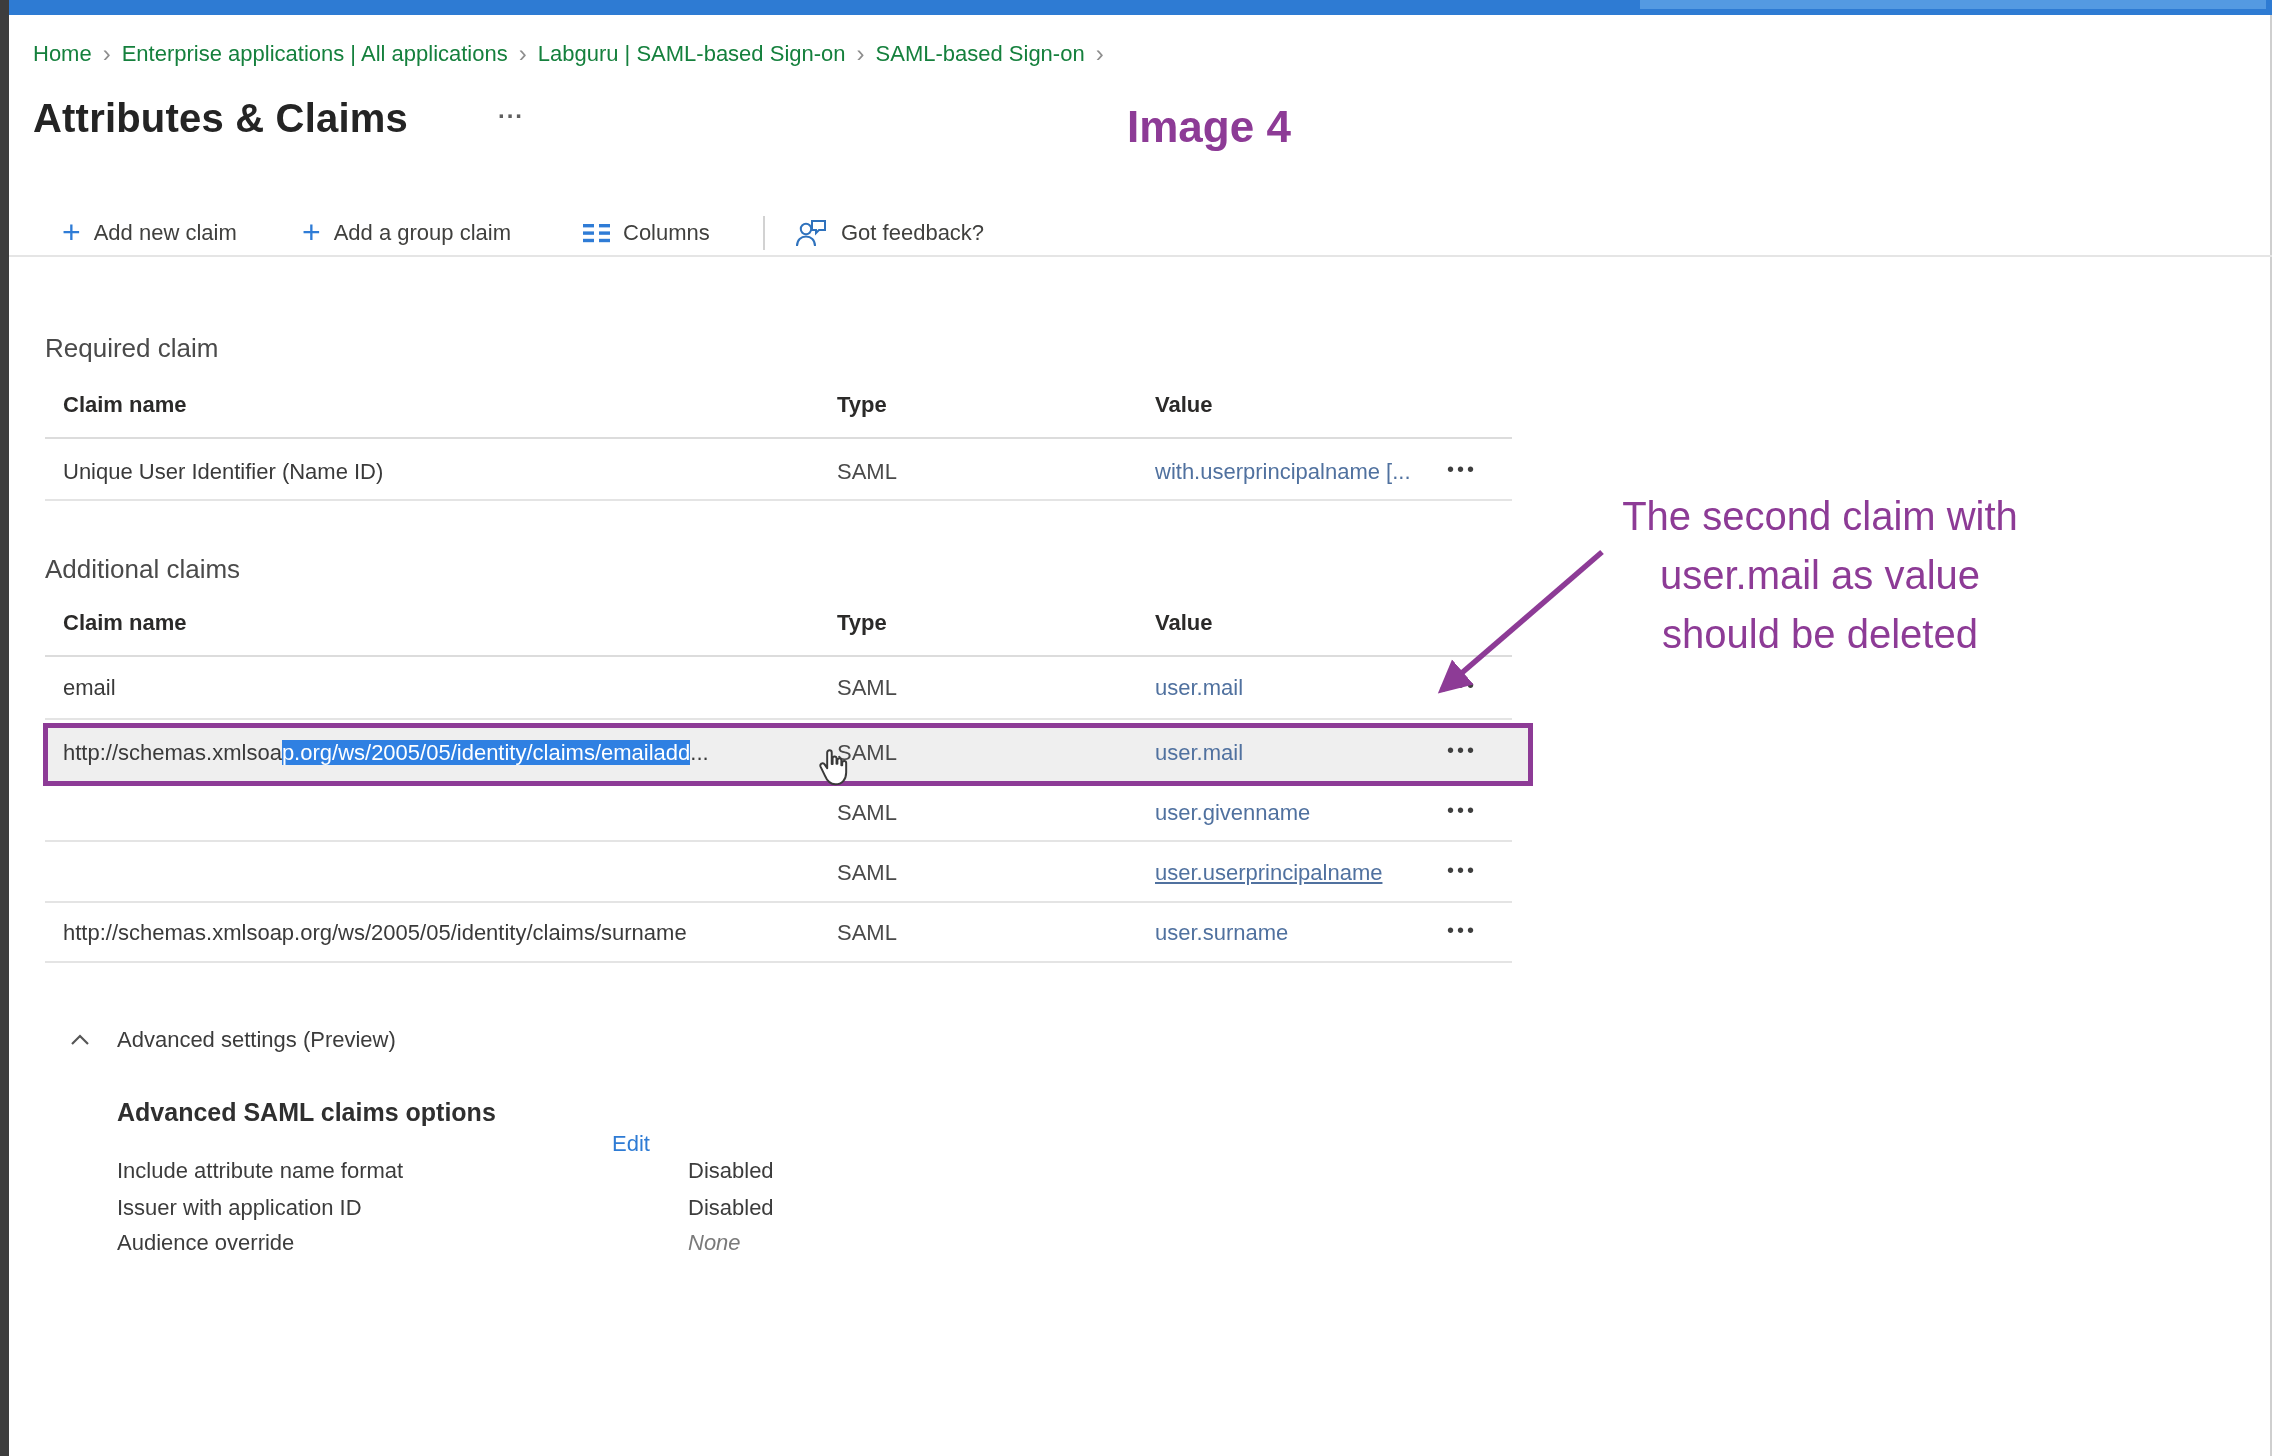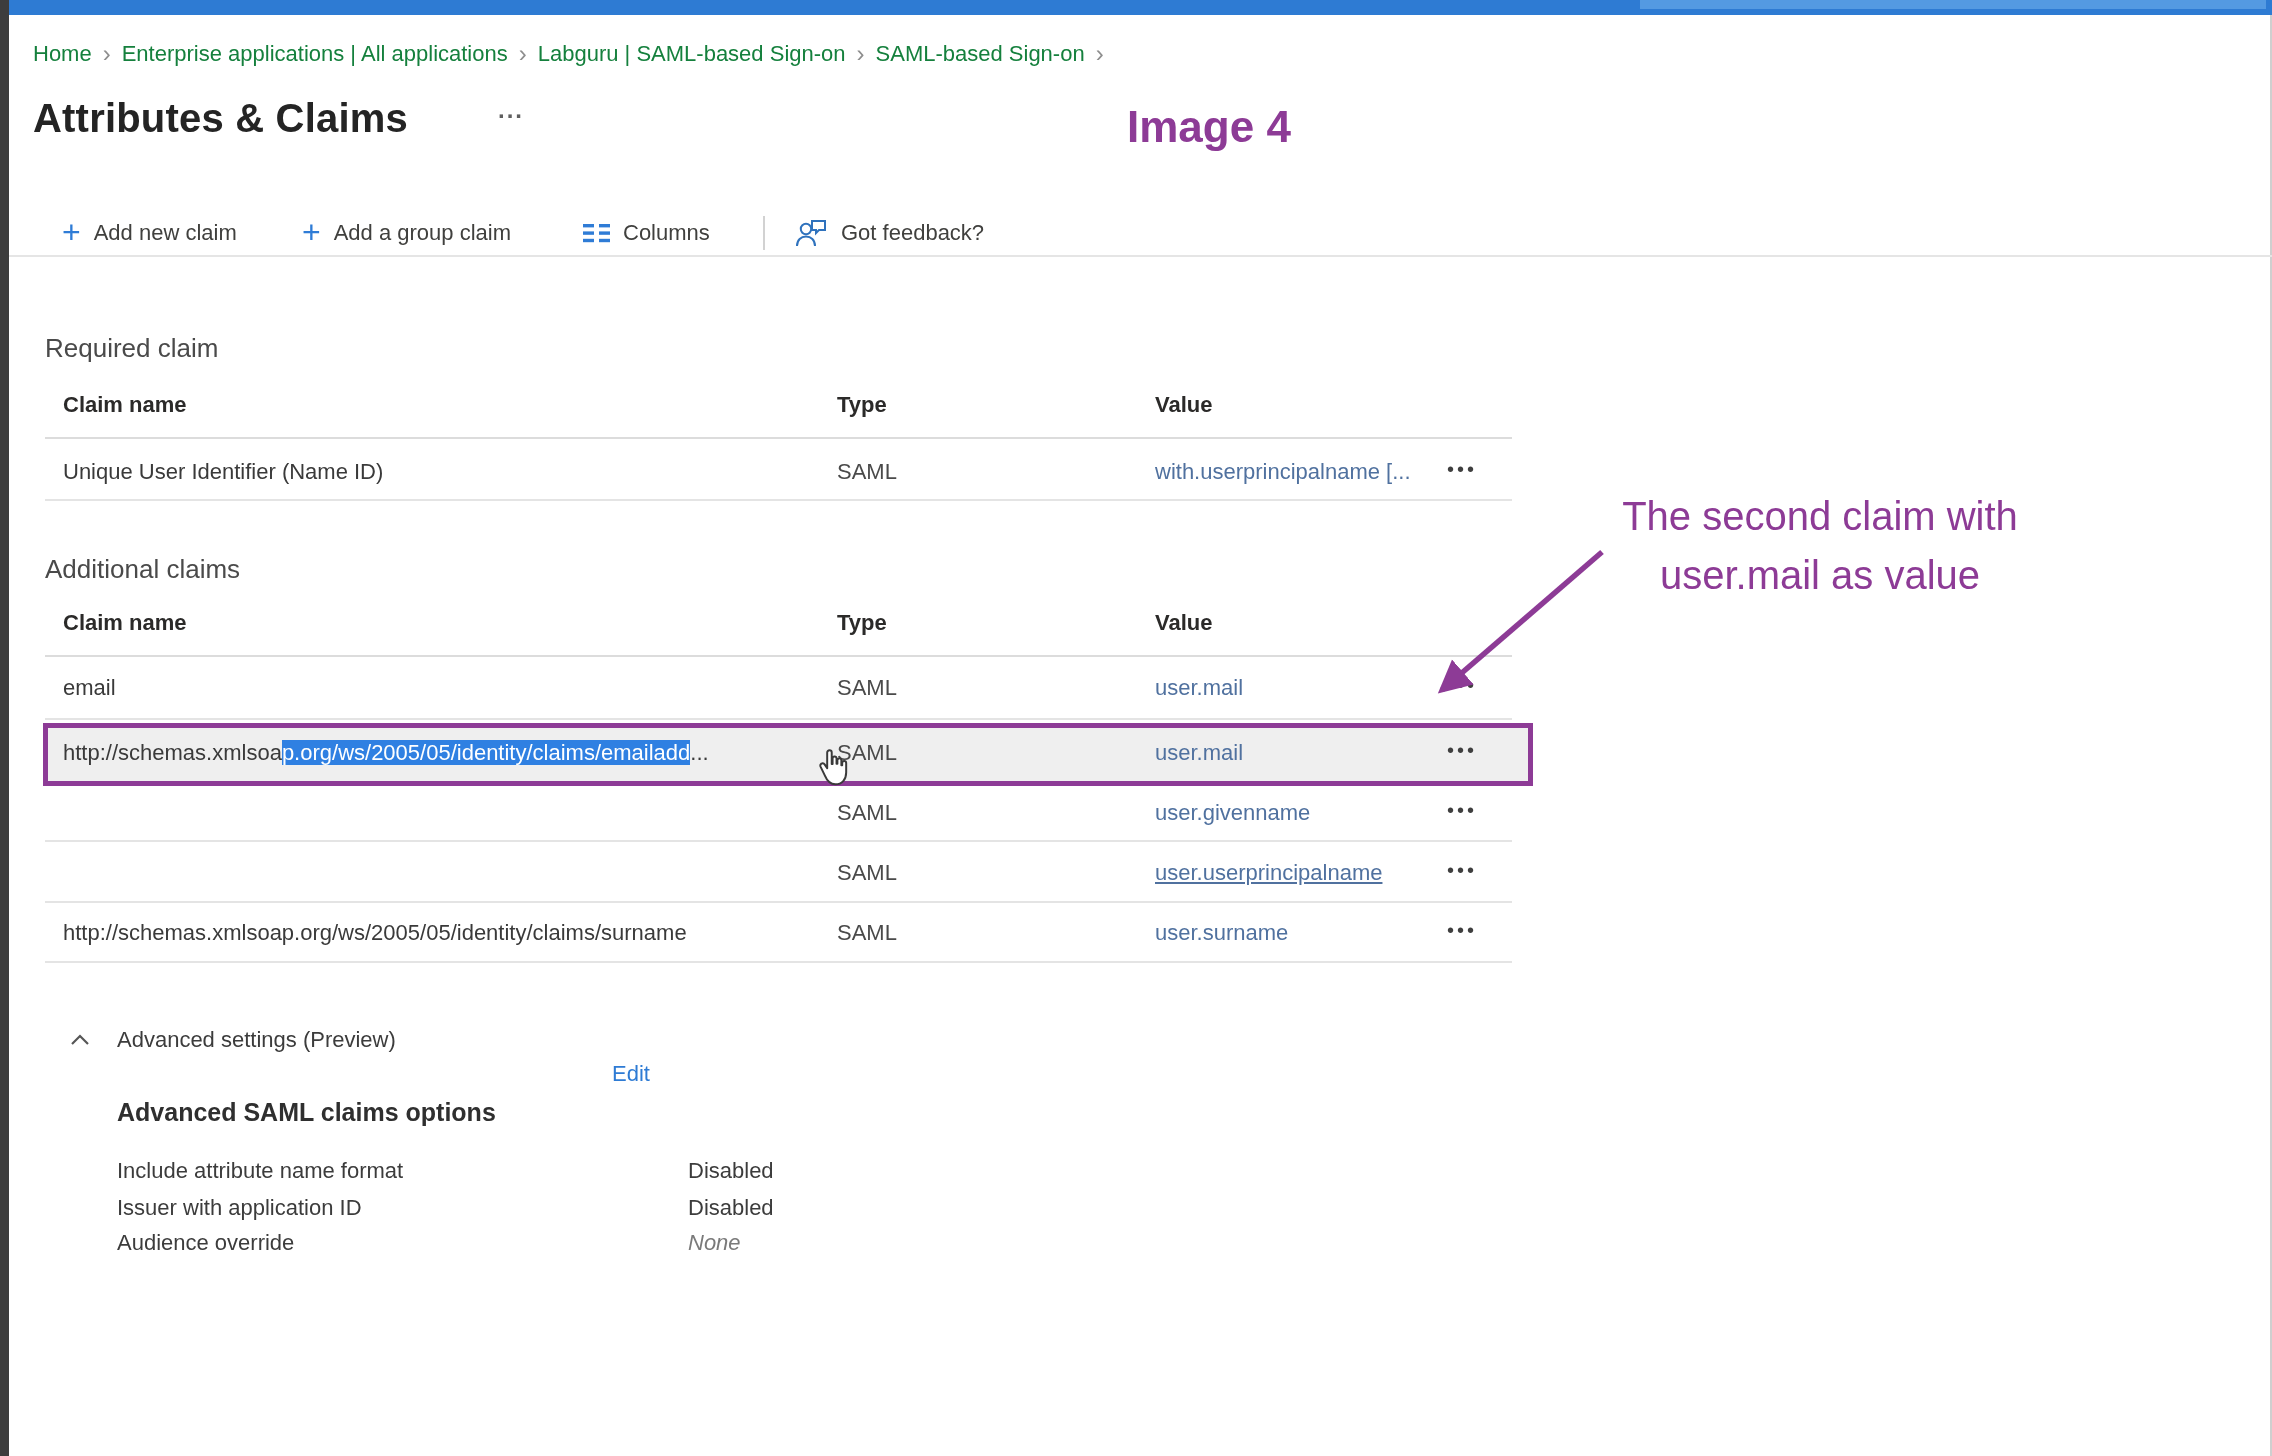--- a/index.html
+++ b/index.html
@@ -167,31 +167,32 @@
         <marker id="ah" markerWidth="7" markerHeight="7" refX="5" refY="3" orient="auto">
           <path d="M0,0 L6,3 L0,6 z" fill="#8d3b96"></path>
         </marker>
       </defs>
       <line x1="182" y1="22" x2="22" y2="160" stroke="#8d3b96" stroke-width="5.5" marker-end="url(#ah)"></line>
     </svg>
   </div>
   <div class="abs" id="note">
     <div>The second claim with</div>
     <div>user.mail as value</div>
+    <div>should be deleted</div>
   </div>
 
   <div class="abs" style="left:70px;top:1034px;">
     <svg width="20" height="12" viewBox="0 0 20 12">
         <polyline points="2,10 10,2 18,10" fill="none" stroke="#565656" stroke-width="2.2"></polyline>
       </svg>
   </div>
   <div class="abs adv-label" style="left:117px;top:1027px;">Advanced settings (Preview)</div>
 
   <div class="abs" id="adv-sub" style="left:117px;top:1098px;">Advanced SAML claims options</div>
-  <div class="abs" id="adv-edit" style="left:612px;top:1061px;">Edit</div>
+  <div class="abs" id="adv-edit" style="left:612px;top:1131px;">Edit</div>
 
   <div class="abs adv-label" style="left:117px;top:1158px;">Include attribute name format</div>
   <div class="abs adv-val" style="left:688px;top:1158px;">Disabled</div>
   <div class="abs adv-label" style="left:117px;top:1195px;">Issuer with application ID</div>
   <div class="abs adv-val" style="left:688px;top:1195px;">Disabled</div>
   <div class="abs adv-label" style="left:117px;top:1230px;">Audience override</div>
   <div class="abs adv-val none" style="left:688px;top:1230px;">None</div>
 
 </div>
 

